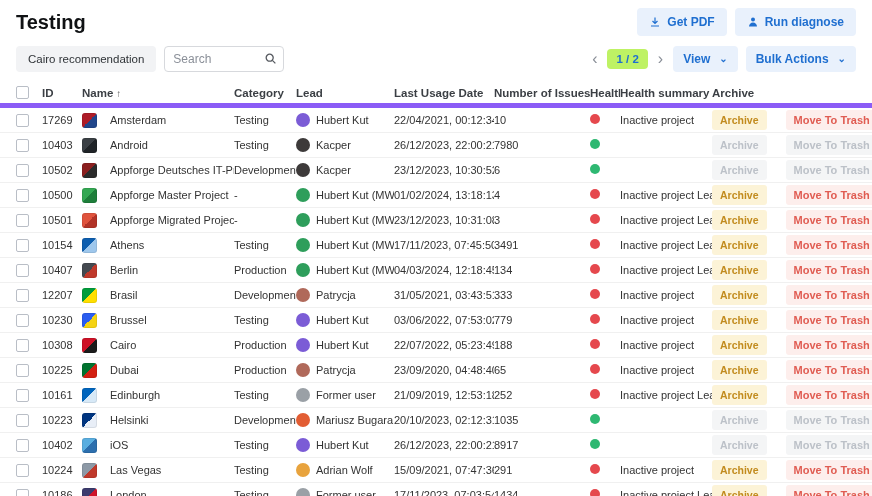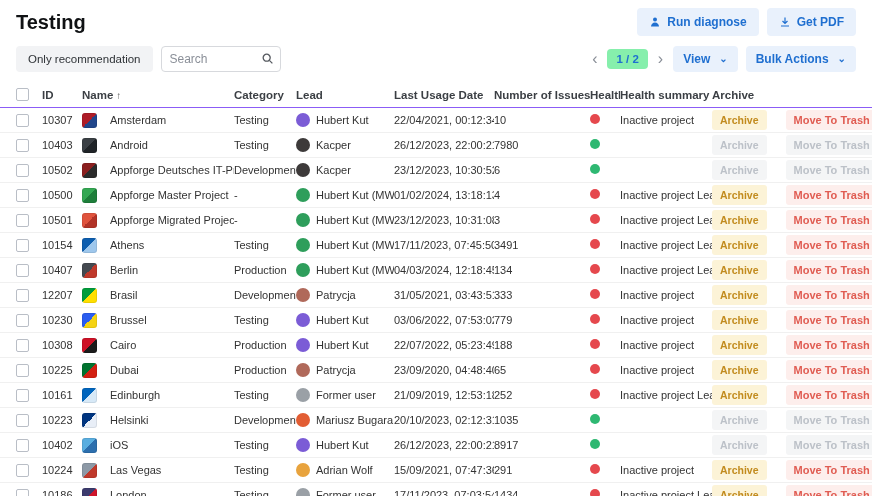--- a/index.html
+++ b/index.html
@@ -11,24 +11,24 @@
   .btn-blue{display:inline-flex;align-items:center;gap:6px;background:#e9f1fc;color:#1f6fd0;border:none;border-radius:4px;height:28px;padding:0 12px;font-size:12px;font-weight:600;font-family:inherit;cursor:pointer}
   .btn-blue.sm{height:26px;padding:0 10px}
   .toolbar{display:flex;align-items:center;gap:8px;padding:8px 16px 10px}
   .btn-gray{background:#f2f3f5;color:#2f3337;border:none;border-radius:4px;height:26px;padding:0 12px;font-size:11.5px;font-family:inherit;cursor:pointer}
   .search-wrap{position:relative}
   .search-wrap input{width:120px;height:26px;border:1px solid #d7d9dd;border-radius:4px;padding:0 26px 0 8px;font-size:12px;font-family:inherit;color:#333;outline:none}
   .search-wrap input::placeholder{color:#8a8f98}
   .search-icon{position:absolute;right:7px;top:6px;line-height:0}
   .spacer{flex:1}
   .chev{color:#8a8f98;font-size:16px;line-height:1;cursor:pointer;padding:0 2px;user-select:none}
-  .page-pill{background:#86efac;color:#1f6fd0;font-size:11.5px;font-weight:600;border-radius:4px;padding:4px 9px}
+  .page-pill{background:#bef264;color:#1f6fd0;font-size:11.5px;font-weight:600;border-radius:4px;padding:4px 9px}
   .chev-d{font-size:10px;margin-left:3px;position:relative;top:-1px}
   .thead,.trow{display:grid;grid-template-columns:26px 40px 152px 62px 98px 100px 96px 30px 92px 1fr;align-items:center;padding:0 16px}
-  .thead{height:26px;border-bottom:1px solid #8b5cf6;font-weight:700;font-size:11.5px;color:#3b3f44}
+  .thead{height:26px;border-bottom:5px solid #8b5cf6;font-weight:700;font-size:11.5px;color:#3b3f44}
   .trow{height:25px;border-bottom:1px solid #f0f0f0;font-size:11px;color:#333}
   .cell{white-space:nowrap;overflow:hidden}
   .checkbox{display:inline-block;width:13px;height:13px;border:1px solid #b9bec6;border-radius:2px;background:#fff;cursor:pointer;vertical-align:middle}
   .name-cell{display:flex;align-items:center;gap:13px}
   .proj-icon{width:15px;height:15px;border-radius:3px;flex:0 0 15px;box-shadow:inset 0 0 0 1px rgba(0,0,0,.08)}
   .lead-cell{display:flex;align-items:center;gap:6px}
   .avatar{width:14px;height:14px;border-radius:50%;display:inline-block;flex:0 0 14px}
   .dot{width:10px;height:10px;border-radius:50%;display:inline-block}
   .dot.red{background:#e5484d}
   .dot.green{background:#2eb872}
@@ -42,40 +42,40 @@
 </head>
 <body>
 
 <div>
 
   <div class="topbar">
     <h1>Testing</h1>
     <div class="top-actions">
       <button class="btn-blue">
         <span style="line-height:0">
+          <svg width="12" height="12" viewBox="0 0 24 24" fill="none" stroke="currentColor" stroke-width="2.4">
+              <path d="M12 3v11M7 10l5 5 5-5M4 20h16"></path>
+            </svg>
+        </span>
+        <span>Get PDF</span>
+      </button>
+      <button class="btn-blue">
+        <span style="line-height:0">
           <svg width="12" height="12" viewBox="0 0 24 24" fill="currentColor">
               <circle cx="12" cy="7" r="4"></circle>
               <path d="M4 21c0-4.4 3.6-8 8-8s8 3.6 8 8z"></path>
             </svg>
         </span>
         <span>Run diagnose</span>
       </button>
-      <button class="btn-blue">
-        <span style="line-height:0">
-          <svg width="12" height="12" viewBox="0 0 24 24" fill="none" stroke="currentColor" stroke-width="2.4">
-              <path d="M12 3v11M7 10l5 5 5-5M4 20h16"></path>
-            </svg>
-        </span>
-        <span>Get PDF</span>
-      </button>
     </div>
   </div>
 
   <div class="toolbar">
-    <button class="btn-gray">Only recommendation</button>
+    <button class="btn-gray">Cairo recommendation</button>
     <div class="search-wrap">
       <input type="text" placeholder="Search" style="">
       <span class="search-icon">
         <svg width="13" height="13" viewBox="0 0 24 24" fill="none" stroke="#55595f" stroke-width="2.4">
             <circle cx="10.5" cy="10.5" r="6.5"></circle>
             <path d="M15.5 15.5 21 21"></path>
           </svg>
       </span>
     </div>
     <div class="spacer"></div>
@@ -101,21 +101,21 @@
       <div class="cell">Lead</div>
       <div class="cell">Last Usage Date</div>
       <div class="cell">Number of Issues</div>
       <div class="cell">Health</div>
       <div class="cell">Health summary</div>
       <div class="cell">Archive</div>
     </div>
     <div>
         <div class="trow">
           <div class="cell"><span class="checkbox"></span></div>
-          <div class="cell">10307</div>
+          <div class="cell">17269</div>
           <div class="cell name-cell">
             <span class="proj-icon" style="background:linear-gradient(135deg,#ae1c28 50%,#21468b 50%)"></span>
             <span class="name-text">Amsterdam</span>
           </div>
           <div class="cell">Testing</div>
           <div class="cell lead-cell">
             <span class="avatar" style="background:#7b5cd6"></span>
             <span>Hubert Kut</span>
           </div>
           <div class="cell">22/04/2021, 00:12:34</div>

